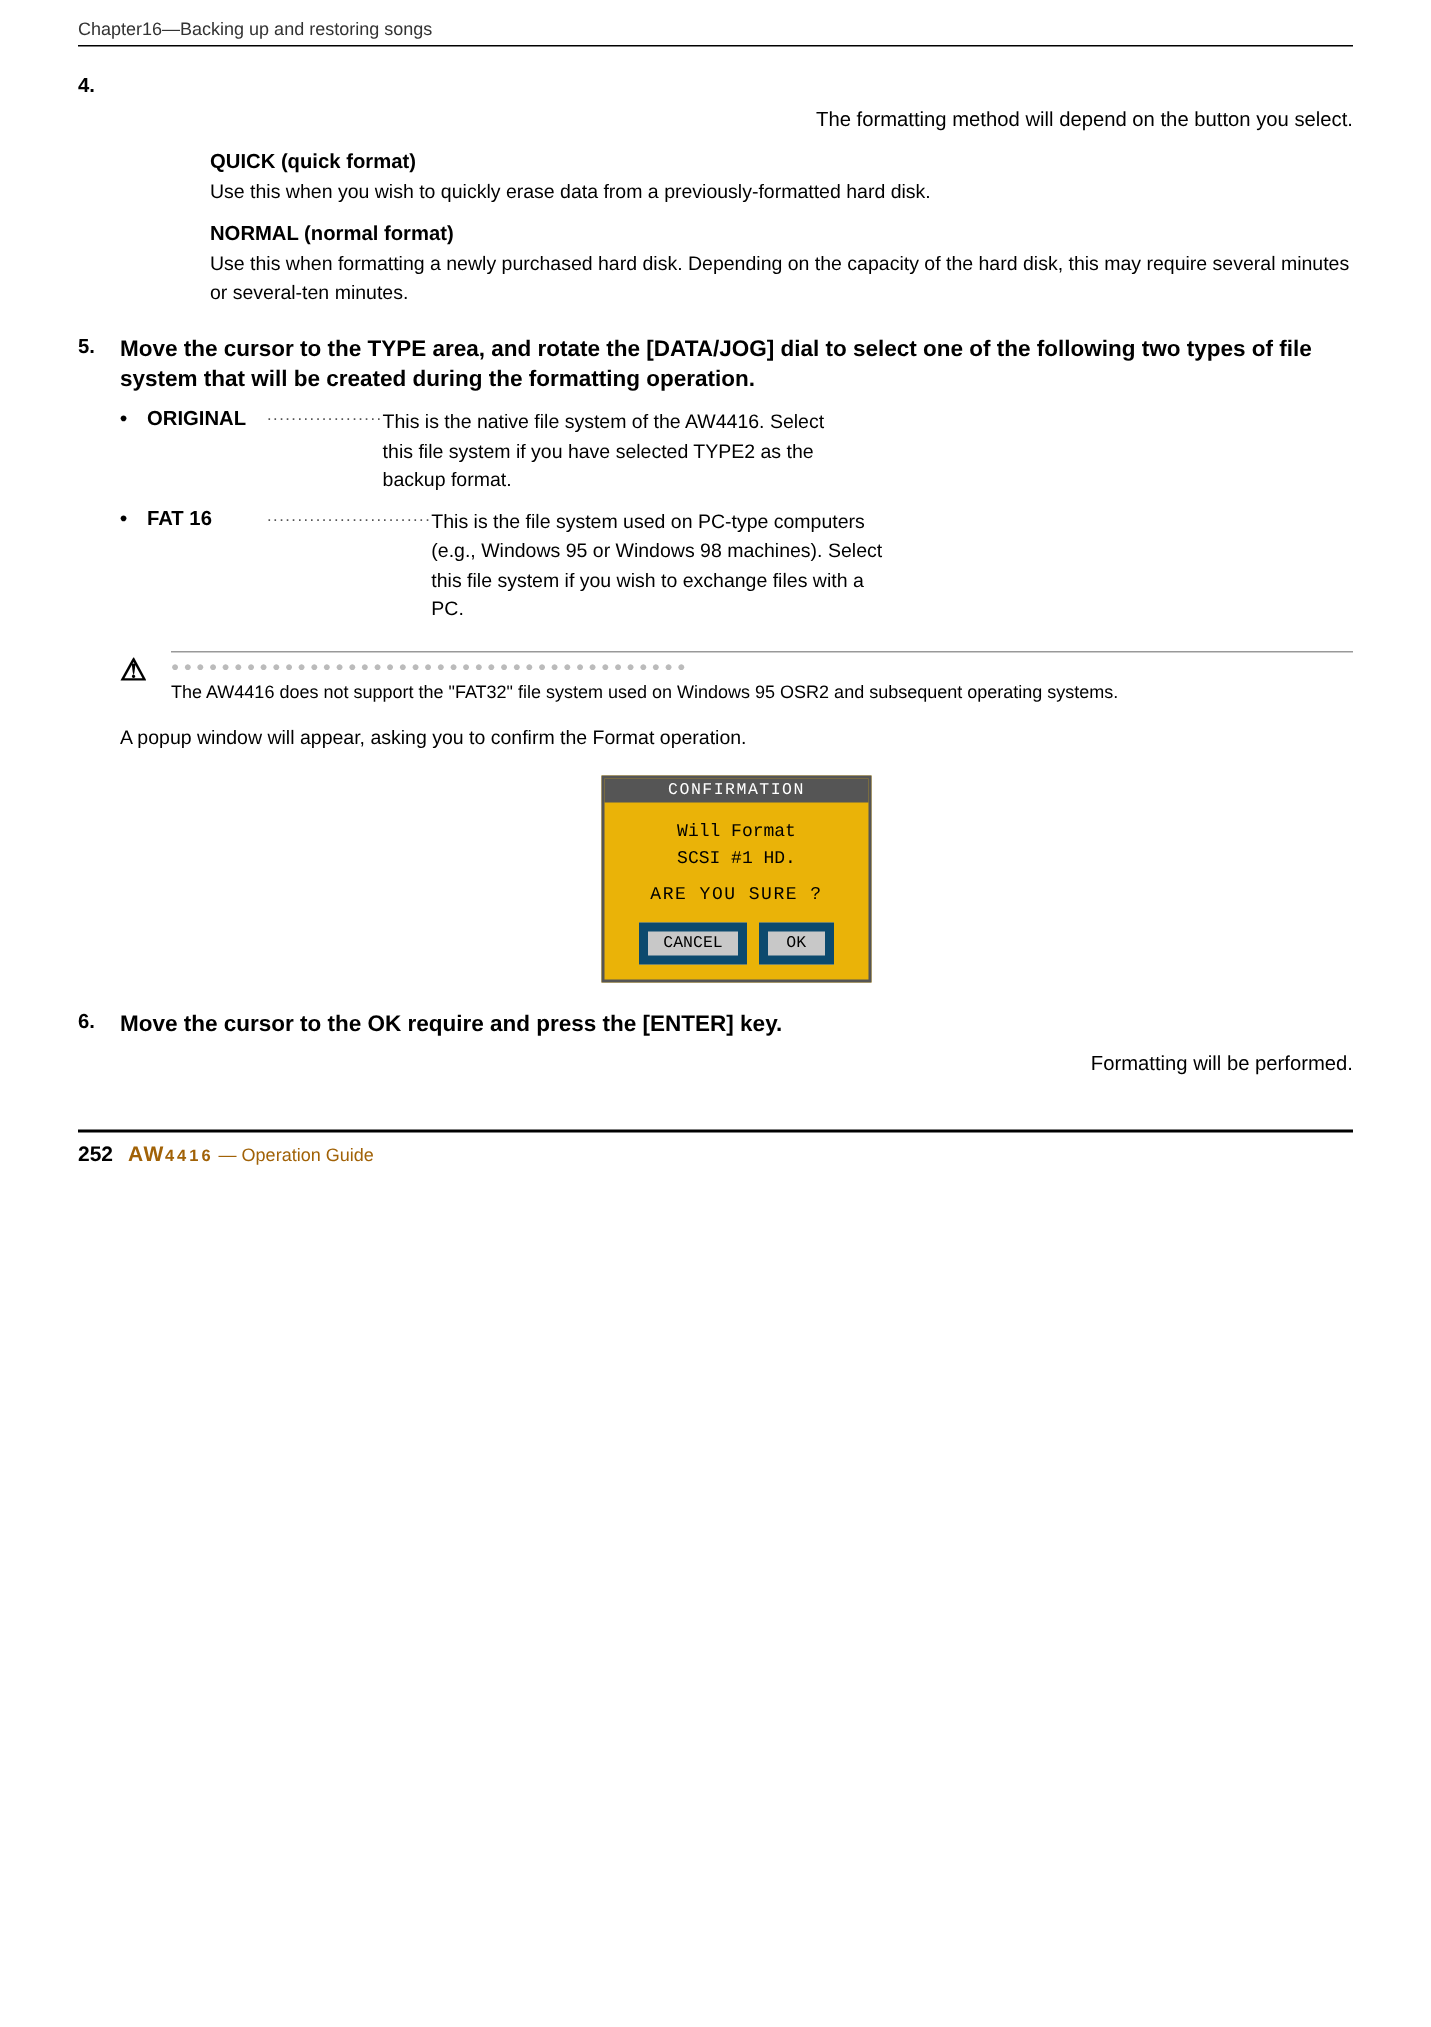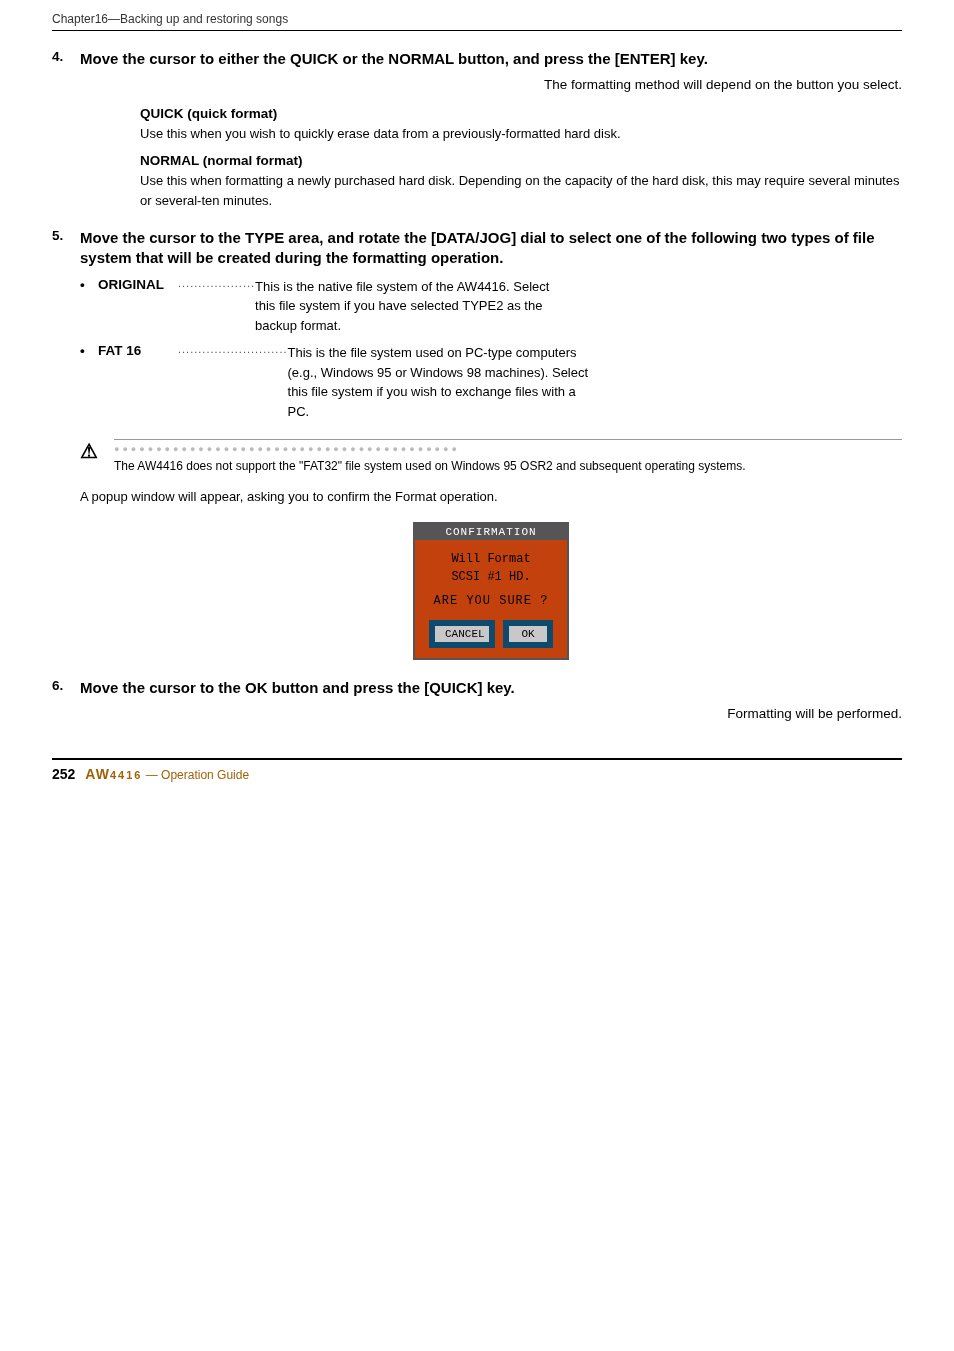--- a/index.html
+++ b/index.html
@@ -126,22 +126,22 @@
       margin-bottom: 14px;
       margin-top: 8px;
     }
     .popup-container {
       display: flex;
       justify-content: center;
       margin: 18px 0;
     }
     .popup-window {
       border: 2px solid #555;
-      background: #c2410c;
-      width: 156px;
+      background: #eab308;
+      width: 180px;
       font-family: 'Courier New', Courier, monospace;
       font-size: 12px;
     }
     .popup-titlebar {
       background: #555;
       color: #fff;
       text-align: center;
       font-size: 11px;
       padding: 2px 4px;
       letter-spacing: 1px;
@@ -204,21 +204,20 @@
 
 <div class="page">
 
   <div class="top-bar">
     <span>Chapter16—Backing up and restoring songs</span>
   </div>
 
   <div class="step-block">
     <div class="step-heading">
       <span class="step-num">4.</span>
-      <span class="step-title">Move the cursor to either the QUICK or the NORMAL button, and press the [ENTER] key.</span>
     </div>
     <div class="step-body">
       <div class="step-sub">The formatting method will depend on the button you select.</div>
       <div class="sub-heading">QUICK (quick format)</div>
       <div class="sub-body">Use this when you wish to quickly erase data from a previously-formatted hard disk.</div>
       <div class="sub-heading">NORMAL (normal format)</div>
       <div class="sub-body">Use this when formatting a newly purchased hard disk. Depending on the capacity of the hard disk, this may require several minutes or several-ten minutes.</div>
     </div>
   </div>
 
@@ -281,21 +280,21 @@
           </div>
         </div>
       </div>
 
     </div>
   </div>
 
   <div class="step-block">
     <div class="step-heading">
       <span class="step-num">6.</span>
-      <span class="step-title">Move the cursor to the OK button and press the [QUICK] key.</span>
+      <span class="step-title">Move the cursor to the OK require and press the [ENTER] key.</span>
     </div>
     <div class="step-body">
       <div class="step-sub">Formatting will be performed.</div>
     </div>
   </div>
 
   <div class="bottom-bar">
     <span class="page-num">252</span>
     <span class="logo-text" style="font-family: Arial, sans-serif; font-size:12px;">
       <span style="font-weight:bold; font-size:14px; letter-spacing:1px;">AW</span><span style="font-weight:bold; font-size:11px; letter-spacing:2px;">4416</span><span style="font-size:12px;"> — Operation Guide</span>

